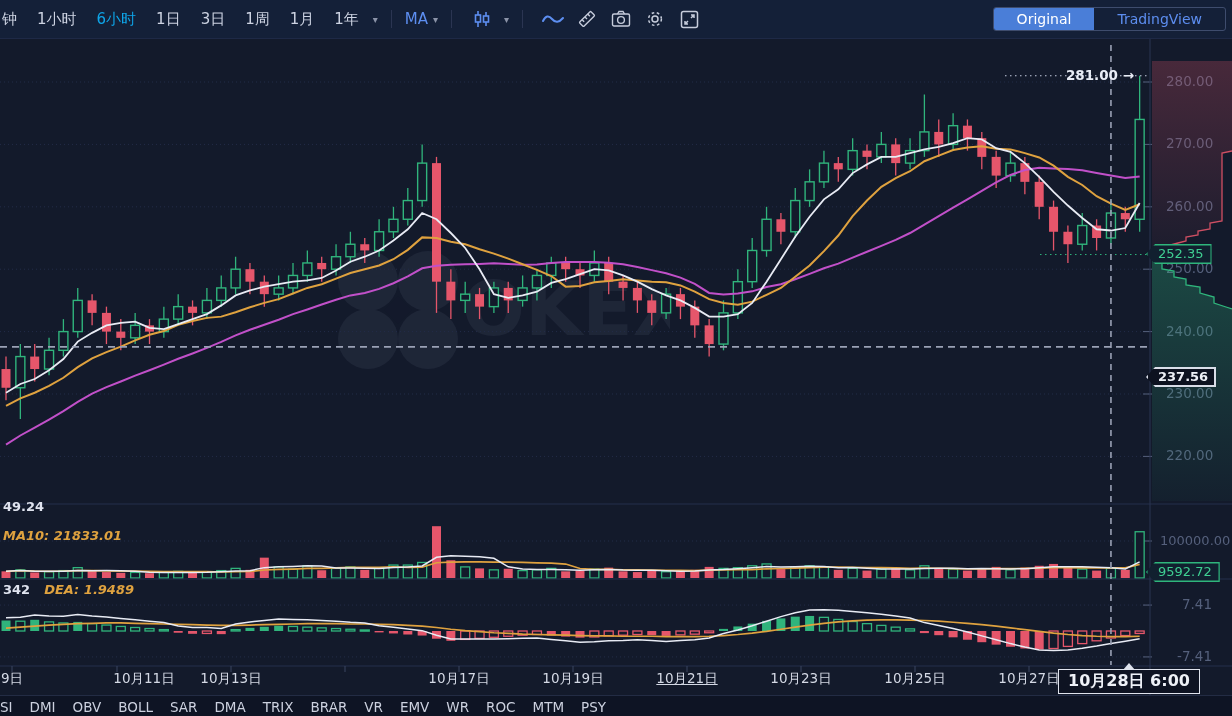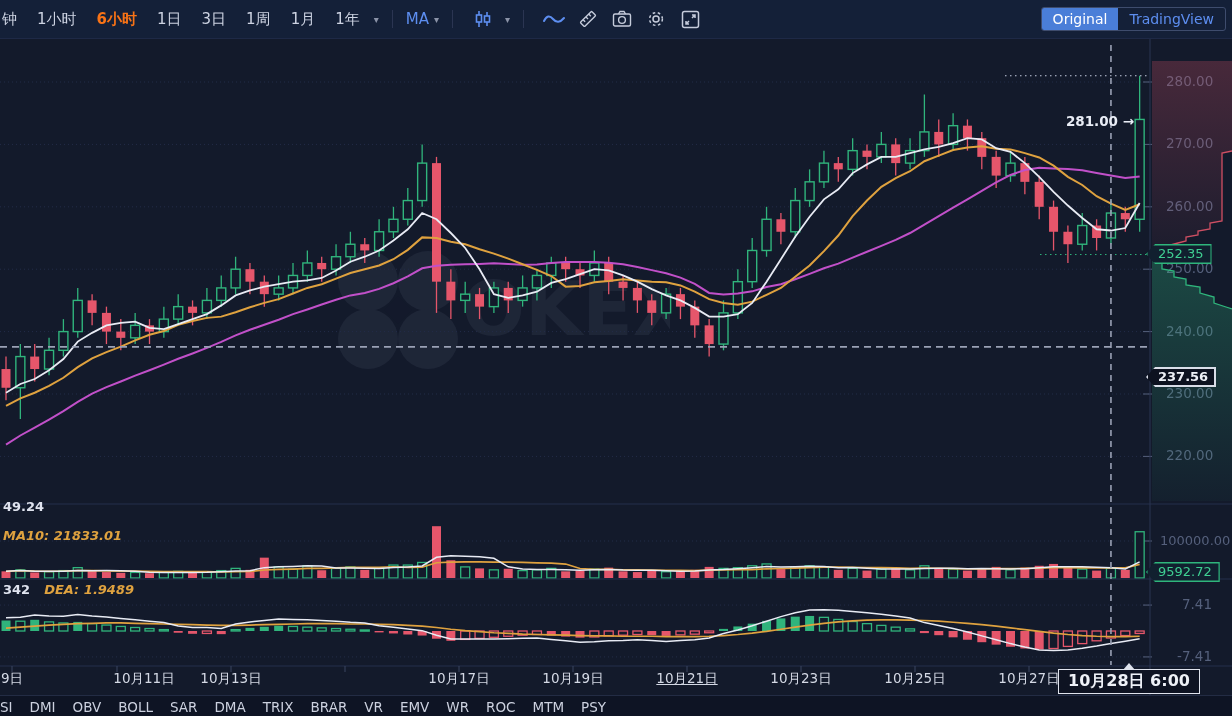--- a/index.html
+++ b/index.html
@@ -3,28 +3,28 @@
 <meta charset="utf-8">
 <style>
   html,body{margin:0;padding:0;background:#0d1220;}
   body{width:1232px;height:716px;overflow:hidden;font-family:"DejaVu Sans","Liberation Sans",sans-serif;-webkit-font-smoothing:antialiased;}
   .app{position:relative;width:1232px;height:716px;background:#131a2b;}
 
   
   header{position:absolute;top:0;left:0;width:1232px;height:39px;background:#142038;border-bottom:1px solid #1e2946;display:flex;align-items:center;box-sizing:border-box;}
   .tf-group{display:flex;align-items:center;gap:20px;margin-left:2px;}
   .tf{font-size:15px;color:#cdd3e2;cursor:pointer;white-space:nowrap;}
-  .tf.active{color:#f97316;font-weight:bold;}
+  .tf.active{color:#0ea5e9;}
   .caret{font-size:10px;color:#8b93a8;margin-left:5px;}
   .vsep{width:1px;height:18px;background:#2b3552;margin:0 13px;}
   .tool{display:flex;align-items:center;color:#5d8ef0;font-size:15px;cursor:pointer;}
   .icon-btn{display:flex;align-items:center;justify-content:center;width:26px;height:26px;margin:0 4px;cursor:pointer;}
   .spacer{flex:1;}
   .mode-tabs{display:flex;border:1px solid #3e4c6d;border-radius:3px;overflow:hidden;margin-right:6px;}
-  .mode-tab{font-size:14px;padding:3px 11px;color:#5d8ef0;cursor:pointer;background:transparent;white-space:nowrap;}
+  .mode-tab{font-size:14px;padding:3px 23px;color:#5d8ef0;cursor:pointer;background:transparent;white-space:nowrap;}
   .mode-tab.active{background:#4a7ed8;color:#ffffff;}
 
   
   .chart-wrap{position:absolute;top:39px;left:0;width:1232px;height:656px;}
   #chart-svg{position:absolute;top:0;left:0;z-index:2;}
   .watermark{position:absolute;left:330px;top:200px;width:340px;height:140px;z-index:1;opacity:.6;}
   .legend{position:absolute;z-index:3;font-size:13px;font-weight:bold;display:flex;gap:14px;white-space:nowrap;}
   .legend .w{color:#dfe3ee;}
   .legend .o{color:#dfa23f;font-style:italic;}
   .px-tag{position:absolute;z-index:4;font-size:13px;line-height:18px;padding:1px 8px 1px 12px;white-space:nowrap;
@@ -532,21 +532,21 @@
 
     <div class="legend" style="left:3px;top:460px;flex-direction:column;">
       <span class="w">49.24</span>
       <span class="o">MA10: 21833.01</span>
     </div>
     <div class="legend" style="left:3px;top:543px;">
       <span class="w">342</span>
       <span class="o">DEA: 1.9489</span>
     </div>
 
-    <div class="hi-label" style="right:98px;top:28px;margin-top:46px;">281.00 →</div>
+    <div class="hi-label" style="right:98px;top:28px;">281.00 →</div>
     <div class="px-tag tag-green" style="left:1146px;top:205px;">252.35</div>
     <div class="px-tag tag-white" style="left:1146px;top:298px;margin-top:30px;">237.56</div>
     <div class="px-tag tag-green" style="left:1146px;top:523px;">9592.72</div>
     <div class="time-tag" style="left:1058px;top:630px;">10月28日 6:00</div>
 
     <div id="date-axis">
         <span class="date-label" style="left: 12px;">9日</span>
         <span class="date-label" style="left: 117px; margin-left: 27px;">10月11日</span>
         <span class="date-label" style="left: 231px;">10月13日</span>
         <span class="date-label" style="left: 345px; margin-top: 40px;">10月15日</span>

